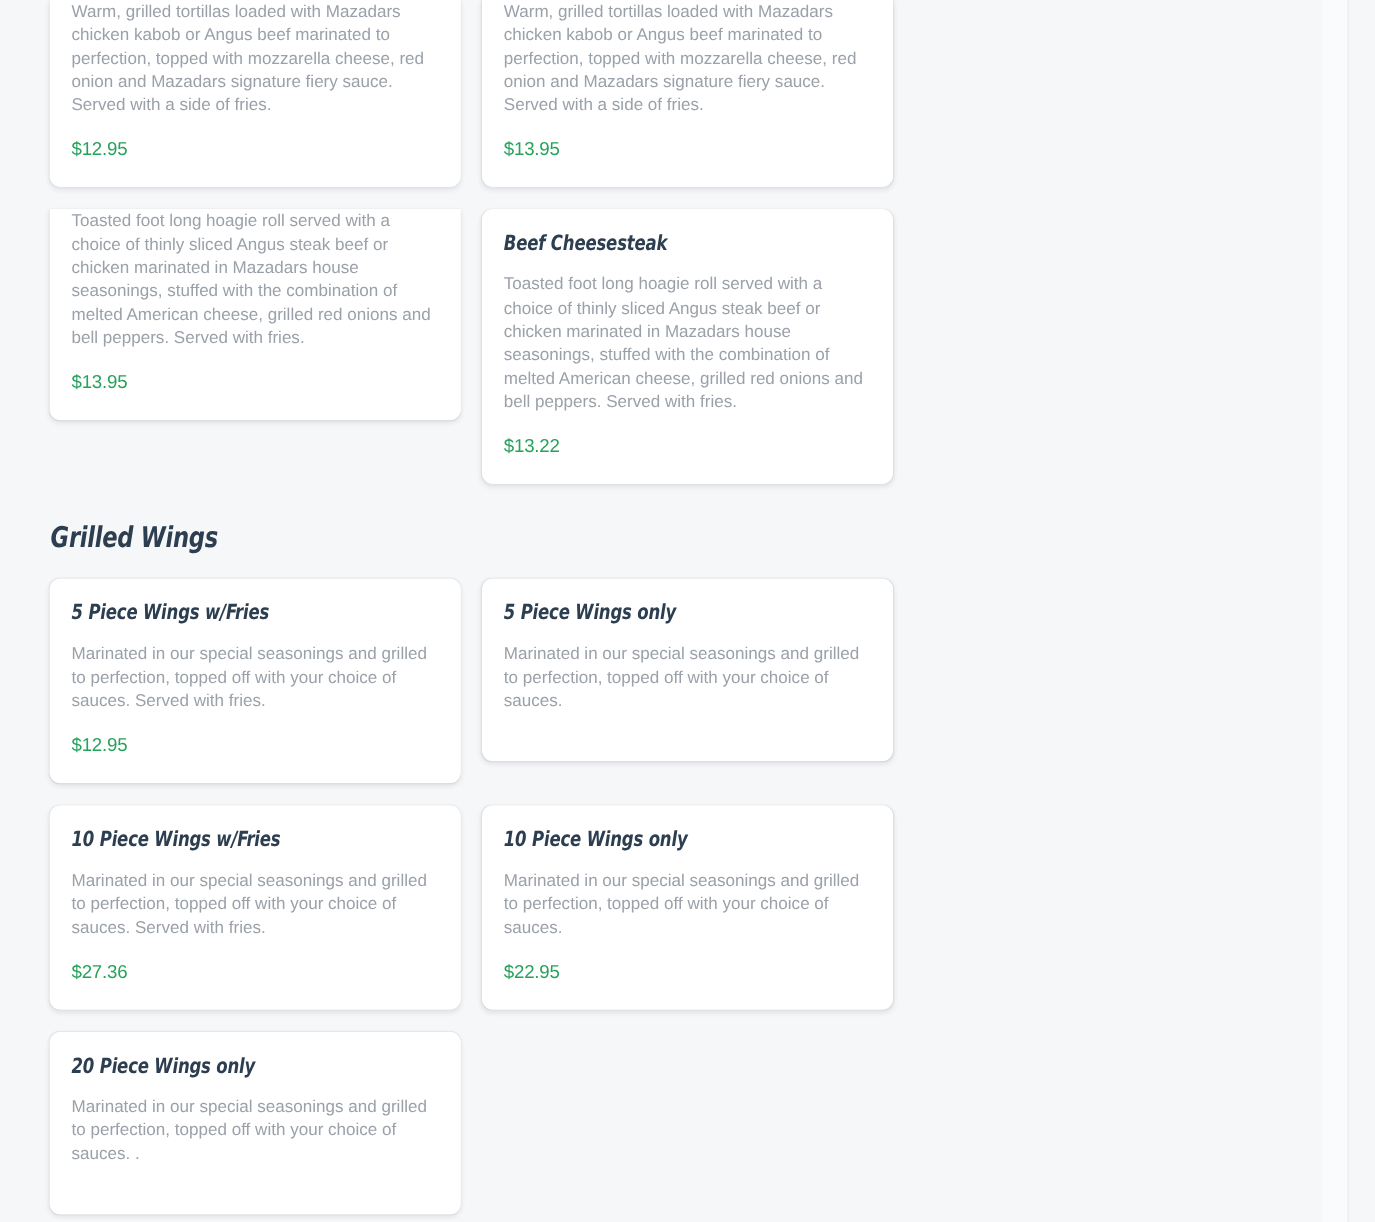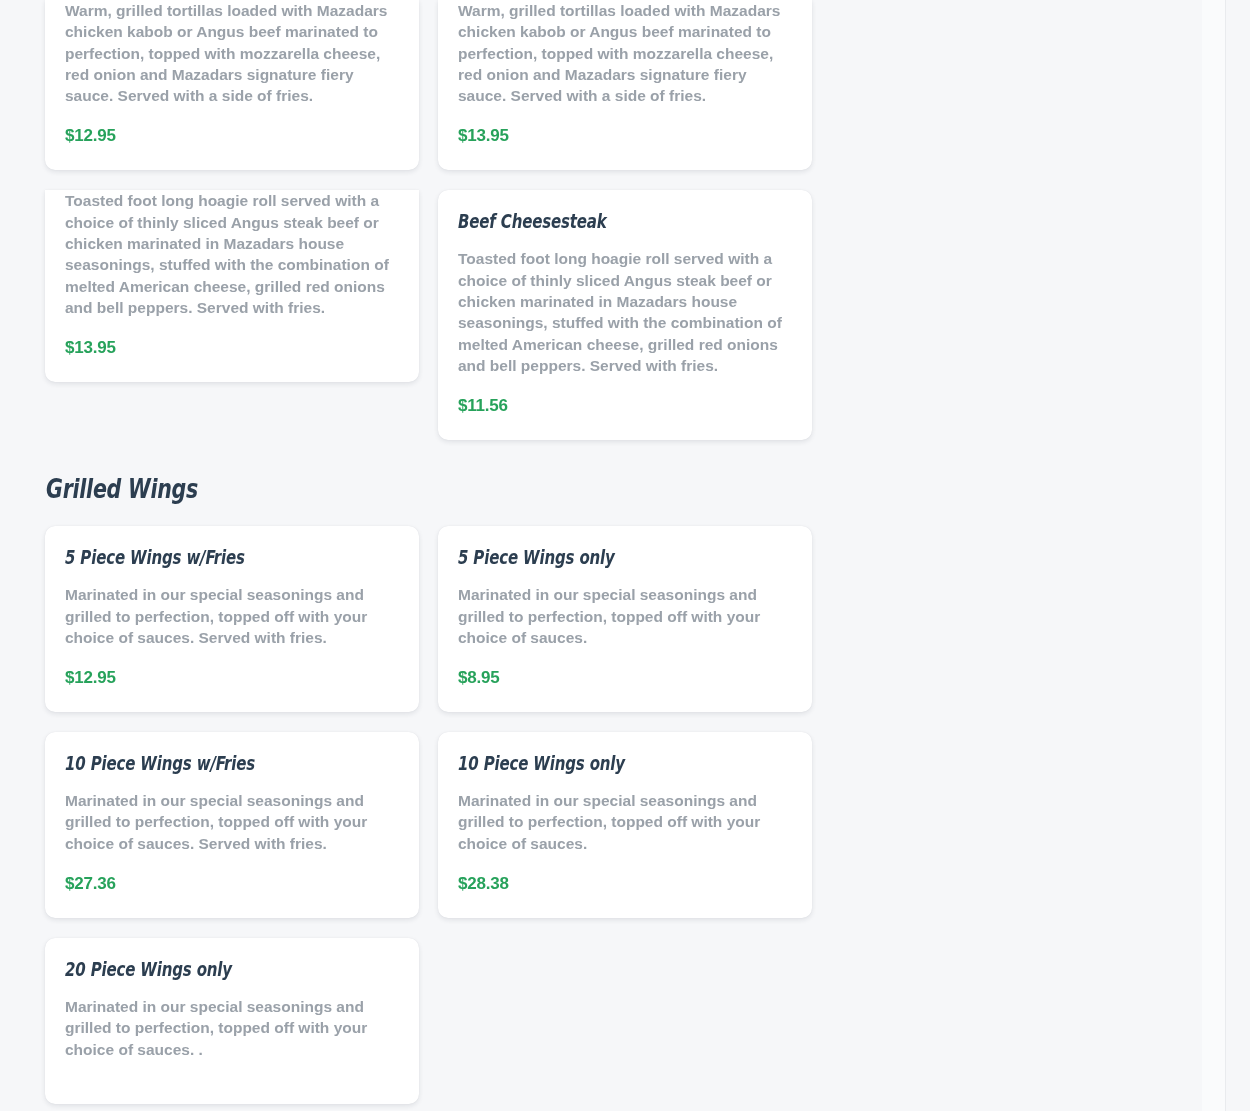--- a/index.html
+++ b/index.html
@@ -55,25 +55,24 @@
     color:#2c3e50;
     margin-bottom:16px;
     transform:scaleX(0.88);
     transform-origin:left center;
   }
   .card-desc {
     font-size:15.5px;
     line-height:21.3px;
     color:#9aa1a9;
     margin-bottom:20px;
-    font-weight:bold;
   }
   .card-price {
     font-size:17px;
-    font-weight:bold;
+    font-weight:normal;
     color:#27a25b;
     letter-spacing:-0.2px;
   }
 
   
   .section-heading {
     font-family:"DejaVu Sans Condensed","Liberation Sans Narrow","Liberation Sans", sans-serif;
     font-weight:bold;
     font-style:italic;
     font-size:26px;
@@ -104,51 +103,50 @@
       </div>
 
       <div class="card flush-top">
         <div class="card-desc">Toasted foot long hoagie roll served with a choice of thinly sliced Angus steak beef or chicken marinated in Mazadars house seasonings, stuffed with the combination of melted American cheese, grilled red onions and bell peppers. Served with fries.</div>
         <div class="card-price">$13.95</div>
       </div>
 
       <div class="card">
         <div class="card-title">Beef Cheesesteak</div>
         <div class="card-desc">Toasted foot long hoagie roll served with a choice of thinly sliced Angus steak beef or chicken marinated in Mazadars house seasonings, stuffed with the combination of melted American cheese, grilled red onions and bell peppers. Served with fries.</div>
-        <div class="card-price">$11.56</div>
+        <div class="card-price">$13.22</div>
       </div>
 
     </div>
 
     <div class="section-heading">Grilled Wings</div>
 
     <div class="card-grid">
 
       <div class="card">
         <div class="card-title">5 Piece Wings w/Fries</div>
         <div class="card-desc">Marinated in our special seasonings and grilled to perfection, topped off with your choice of sauces. Served with fries.</div>
         <div class="card-price">$12.95</div>
       </div>
 
       <div class="card">
         <div class="card-title">5 Piece Wings only</div>
         <div class="card-desc">Marinated in our special seasonings and grilled to perfection, topped off with your choice of sauces.</div>
-        <div class="card-price">$8.95</div>
       </div>
 
       <div class="card">
         <div class="card-title">10 Piece Wings w/Fries</div>
         <div class="card-desc">Marinated in our special seasonings and grilled to perfection, topped off with your choice of sauces. Served with fries.</div>
         <div class="card-price">$27.36</div>
       </div>
 
       <div class="card">
         <div class="card-title">10 Piece Wings only</div>
         <div class="card-desc">Marinated in our special seasonings and grilled to perfection, topped off with your choice of sauces.</div>
-        <div class="card-price">$28.38</div>
+        <div class="card-price">$22.95</div>
       </div>
 
       <div class="card">
         <div class="card-title">20 Piece Wings only</div>
         <div class="card-desc">Marinated in our special seasonings and grilled to perfection, topped off with your choice of sauces. .</div>
       </div>
 
     </div>
 
   </div>

